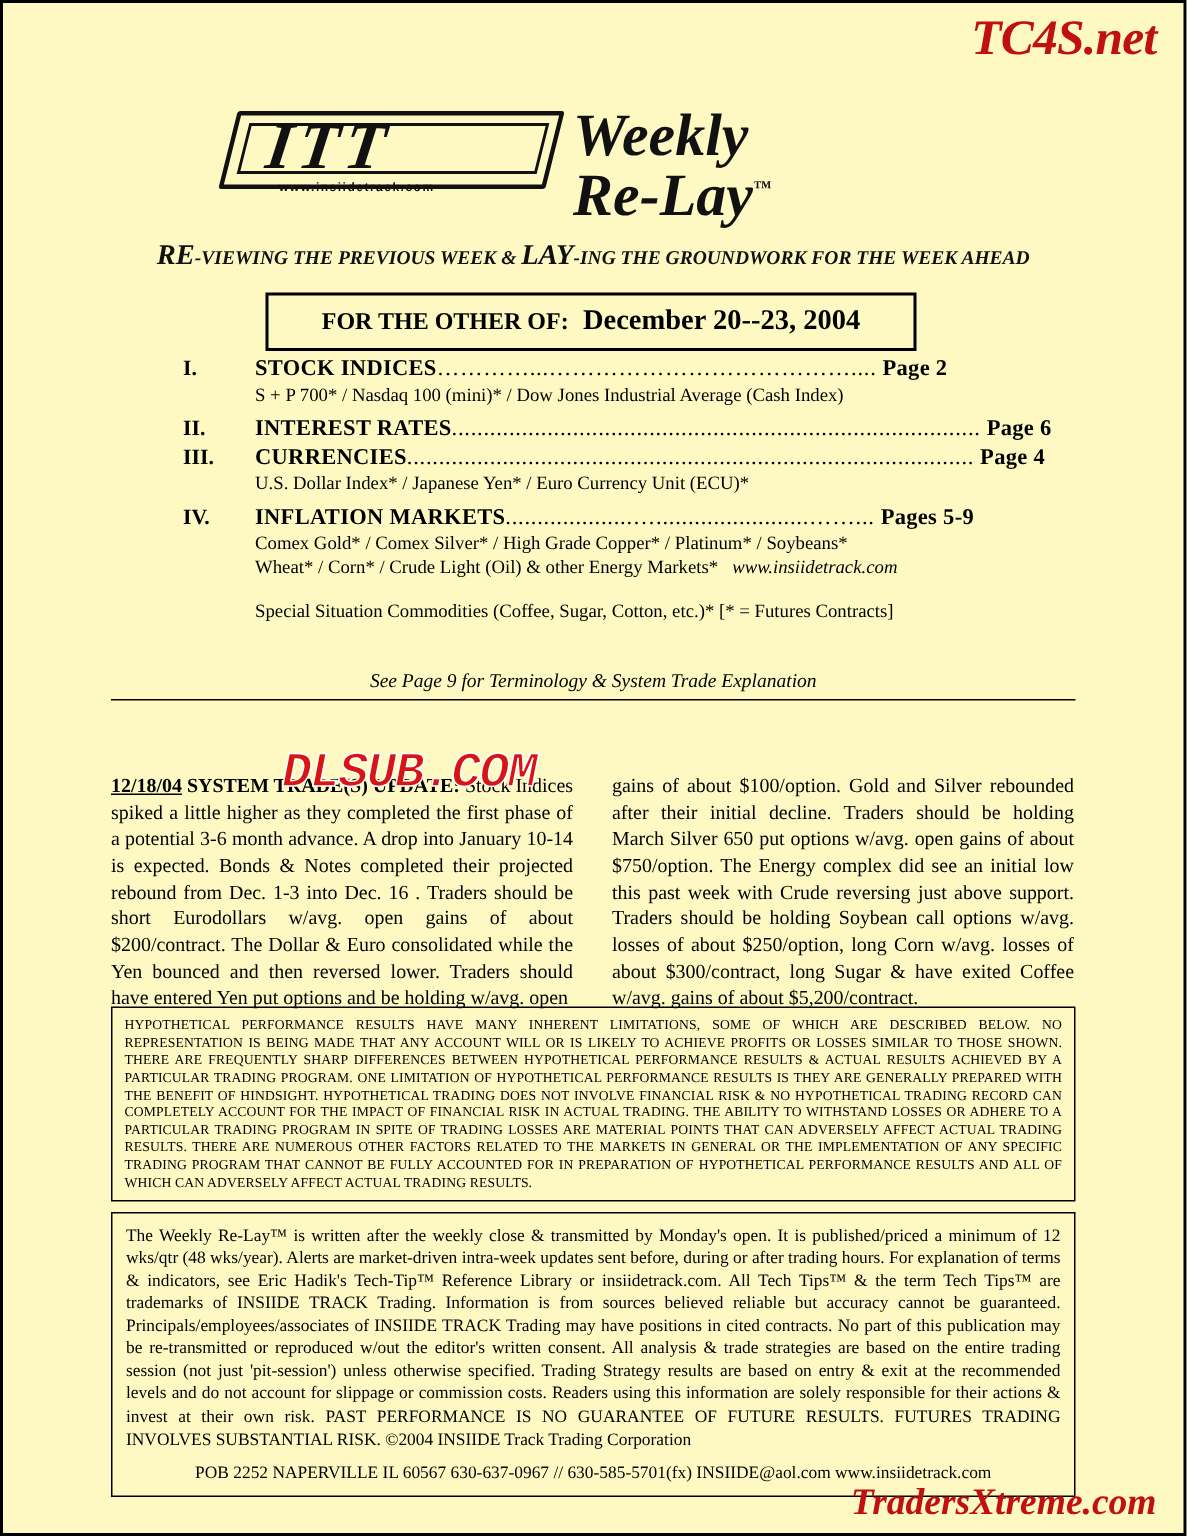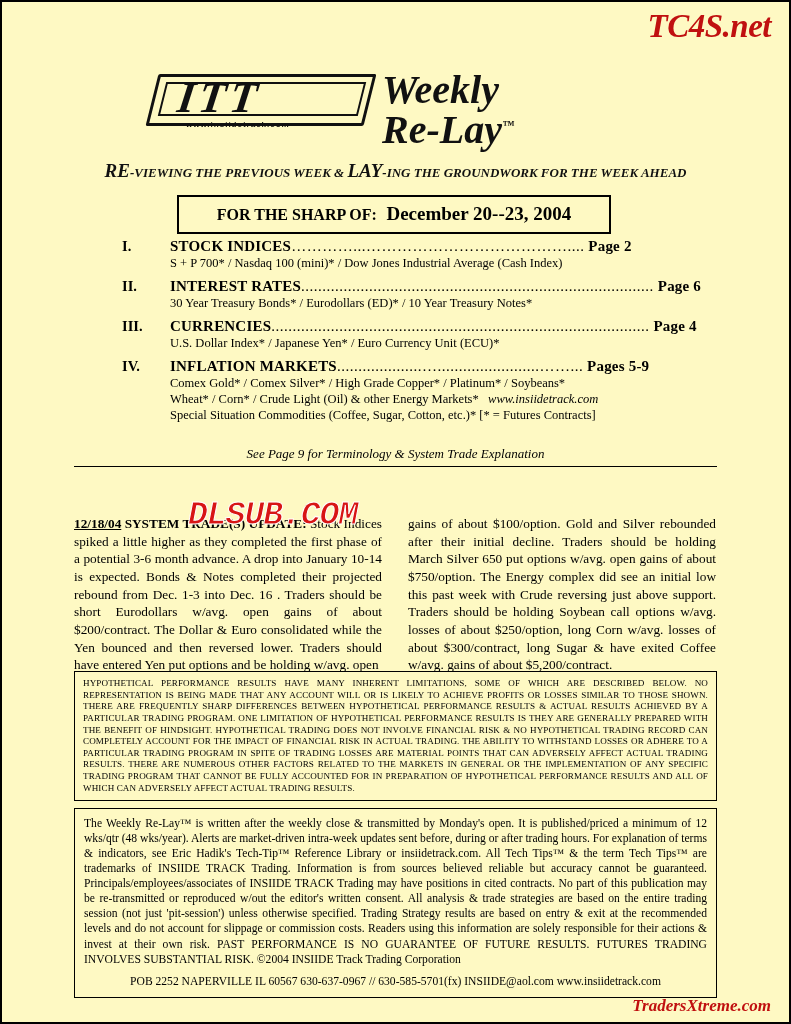--- a/index.html
+++ b/index.html
@@ -276,21 +276,21 @@
     text-align: center;
     font-size: 11.6px;
     font-family: "Liberation Serif", serif;
   }
 
   .traders {
     position: absolute;
     right: 18px;
     bottom: 6px;
     font-family: "Liberation Serif", serif;
-    font-size: 17px;
+    font-size: 25px;
     font-weight: bold;
     font-style: italic;
     color: #c01010;
   }
 </style>
 </head>
 <body>
 
 <div class="page">
  <div class="inner">
@@ -306,57 +306,56 @@
     </div>
     <div class="weekly"><span>Weekly</span></div>
     <div class="relay"><span>Re-Lay</span><span class="tm">™</span></div>
   </div>
 
   <div class="tagline">
     <span class="big">RE</span><span class="sc">-VIEWING THE PREVIOUS WEEK &amp; </span><span class="big">LAY</span><span class="sc">-ING THE GROUNDWORK FOR THE WEEK AHEAD</span>
   </div>
 
   <div class="weekbox">
-    <span class="smallcap">FOR THE SHARP OF:</span>&nbsp;
+    <span class="smallcap">FOR THE OTHER OF:</span>&nbsp;
     <span>December 20--23, 2004</span>
   </div>
 
   <div class="toc">
 
     <div class="row">
       <span class="num">I.</span>
       <div class="head">
         <span>STOCK INDICES</span><span class="dots">…………...…………………………………....</span> <span>Page 2</span>
       </div>
       <div class="sub">S + P 700* / Nasdaq 100 (mini)* / Dow Jones Industrial Average (Cash Index)</div>
     </div>
 
     <div class="row">
       <span class="num">II.</span>
       <div class="head">
         <span>INTEREST RATES</span><span class="dots">...................................................................................</span> <span>Page 6</span>
       </div>
-      <div class="sub">30 Year Treasury Bonds* / Eurodollars (ED)* / 10 Year Treasury Notes*</div>
     </div>
 
     <div class="row">
       <span class="num">III.</span>
       <div class="head">
         <span>CURRENCIES</span><span class="dots">.........................................................................................</span> <span>Page 4</span>
       </div>
       <div class="sub">U.S. Dollar Index* / Japanese Yen* / Euro Currency Unit (ECU)*</div>
     </div>
 
     <div class="row">
       <span class="num">IV.</span>
       <div class="head">
         <span>INFLATION MARKETS</span><span class="dots">....................…........................……...</span> <span>Pages 5-9</span>
       </div>
       <div class="sub" style="margin-bottom:1px">Comex Gold* / Comex Silver* / High Grade Copper* / Platinum* / Soybeans*</div>
-      <div class="sub" style="margin-bottom:1px">
+      <div class="sub" style="margin-bottom:14px">
         <span>Wheat* / Corn* / Crude Light (Oil) &amp; other Energy Markets*</span>&nbsp;&nbsp;&nbsp;<span class="ital">www.insiidetrack.com</span>
       </div>
       <div class="sub">Special Situation Commodities (Coffee, Sugar, Cotton, etc.)*    [* = Futures Contracts]</div>
     </div>
 
   </div>
 
   <div class="seepage">See Page 9 for Terminology &amp; System Trade Explanation</div>
   <div class="hr1"></div>
 

